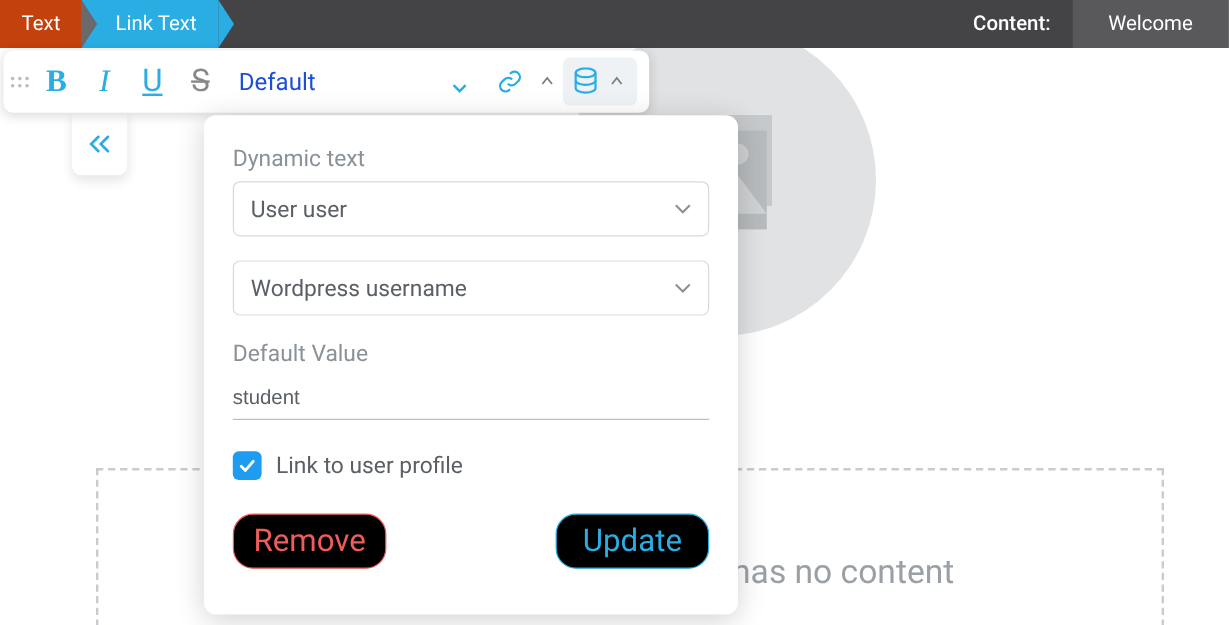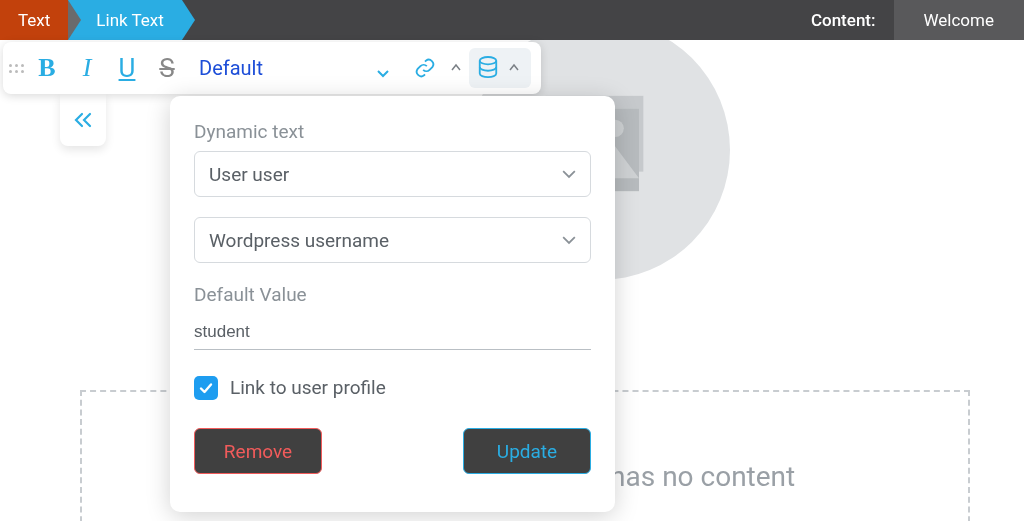--- a/index.html
+++ b/index.html
@@ -268,27 +268,27 @@
     cursor: pointer;
   }
   .check-label { color: #5a6066; font-size: 19px; }
   .btn-row {
     display: flex;
     justify-content: space-between;
   }
   .btn {
     height: 46px;
     min-width: 128px;
-    border-radius: 6px;
+    border-radius: 17px;
     display: flex;
     align-items: center;
     justify-content: center;
-    font-size: 19px;
-    cursor: pointer;
-    background: #404040;
+    font-size: 26px;
+    cursor: pointer;
+    background: #000000;
   }
   .btn.remove { border: 1.5px solid #f15b5b; color: #f15b5b; }
   .btn.update { border: 1.5px solid #2aade3; color: #2aade3; }
 
   svg { display: block; }
 </style>
 </head>
 <body>
 
 <div class="bg-area">

